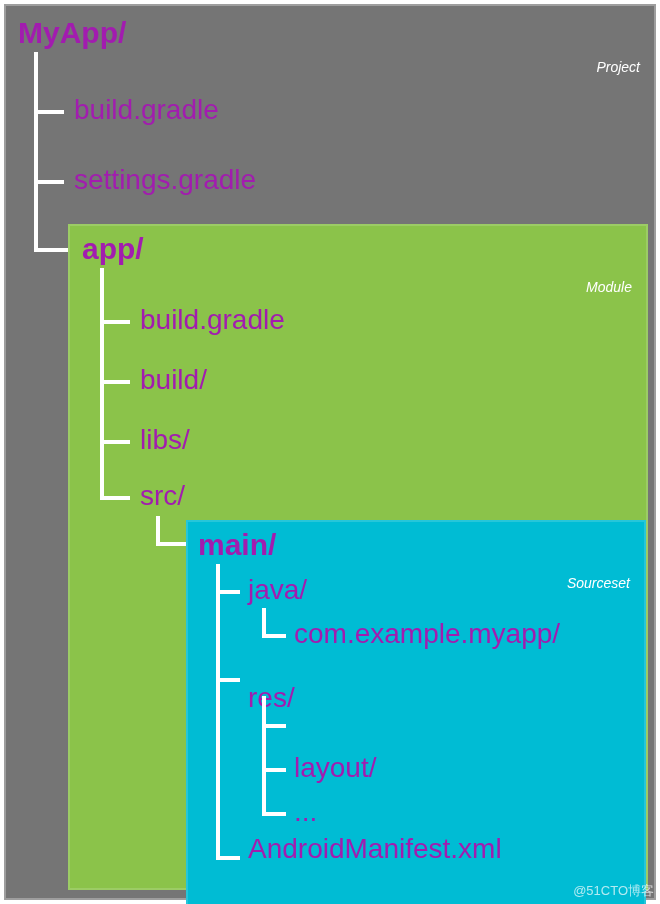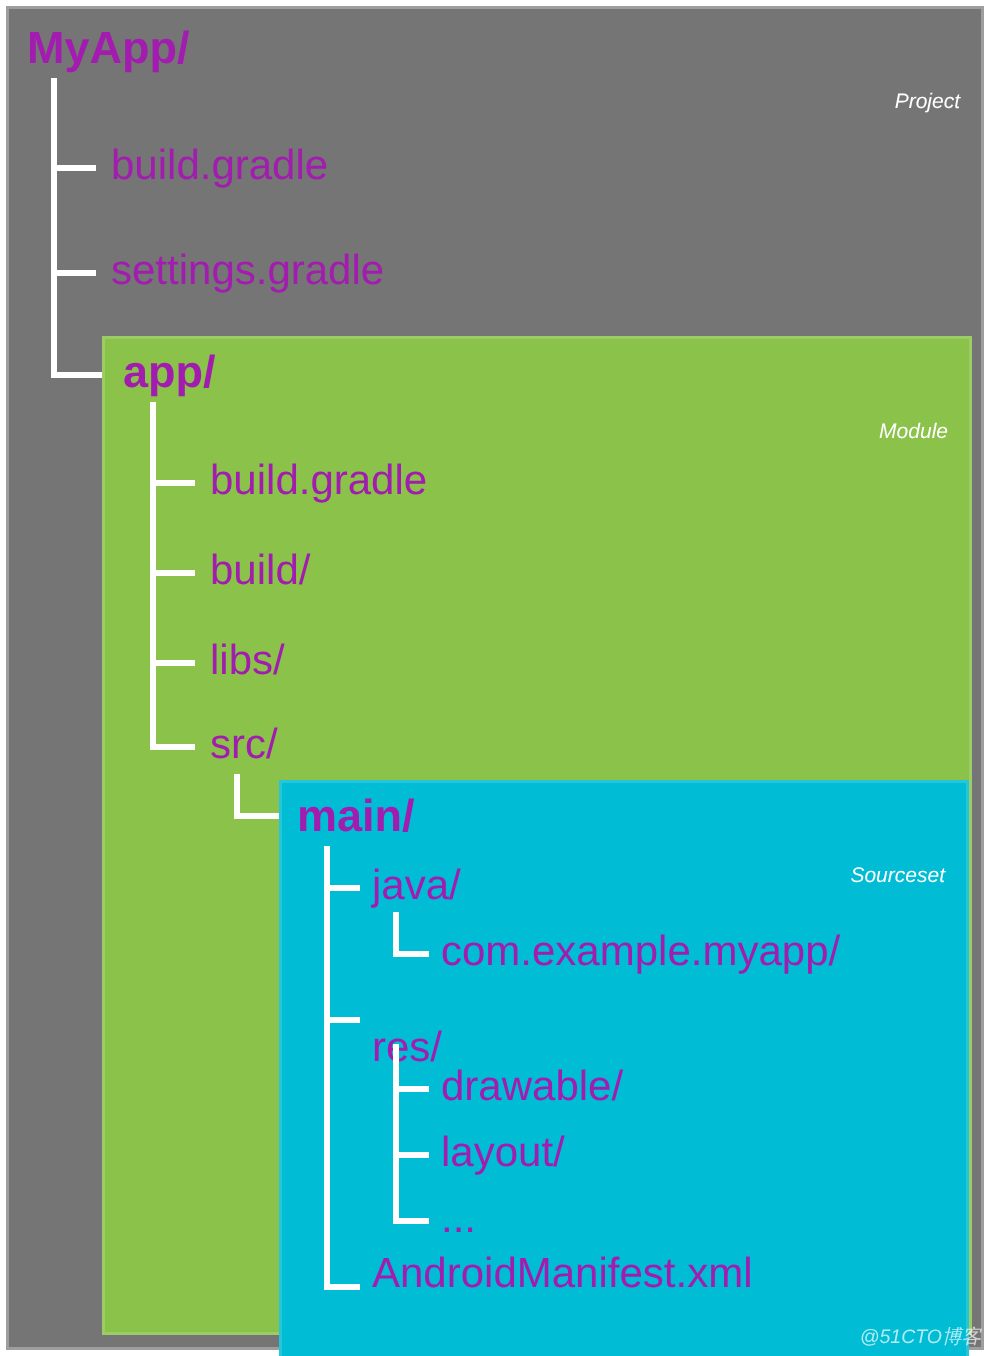--- a/index.html
+++ b/index.html
@@ -11,21 +11,21 @@
   .srcset  { left: 186px; top: 520px; width: 460px; height: 472px; background: #00bcd4; border-color: #26c6da; }
 
   .tag { position: absolute; right: 14px; top: 8px; font-style: italic; color: #fff; font-size: 14px; margin-top: 45px; }
 
   .label { position: absolute; color: #a21caf; font-size: 28px; white-space: nowrap; }
   .bold { font-weight: bold; font-size: 30px; }
 
   .hline { position: absolute; height: 4px; background: #fff; }
   .vline { position: absolute; width: 4px; background: #fff; }
 
-  .watermark { position: absolute; right: 6px; bottom: 4px; font-size: 13px; color: rgba(255,255,255,0.7); font-style: italic; }
+  .watermark { position: absolute; right: 6px; bottom: 4px; font-size: 13px; color: rgba(255,255,255,0.7); }
 </style>
 </head>
 <body>
 
 <div class="canvas">
 
   <div class="box project">
     <span class="tag">Project</span>
   </div>
 
@@ -78,21 +78,20 @@
   <div class="vline" style="left:262px; top:608px; height:30px;"></div>
   <div class="hline" style="left:262px; top:634px; width:24px;"></div>
   <div class="label" style="left:294px; top:618px;">com.example.myapp/</div>
 
   <div class="hline" style="left:216px; top:678px; width:24px;"></div>
   <div class="label" style="left:248px; top:662px;margin-top:20px;">res/</div>
 
   <div class="vline" style="left:262px; top:696px; height:120px;"></div>
 
   <div class="hline" style="left:262px; top:724px; width:24px;"></div>
-  <div class="label" style="left:294px; top:708px;">drawable/</div>
 
   <div class="hline" style="left:262px; top:768px; width:24px;"></div>
   <div class="label" style="left:294px; top:752px;">layout/</div>
 
   <div class="hline" style="left:262px; top:812px; width:24px;"></div>
   <div class="label" style="left:294px; top:796px;">...</div>
 
   <div class="hline" style="left:216px; top:856px; width:24px;"></div>
   <div class="label" style="left:248px; top:833px;">AndroidManifest.xml</div>
 

